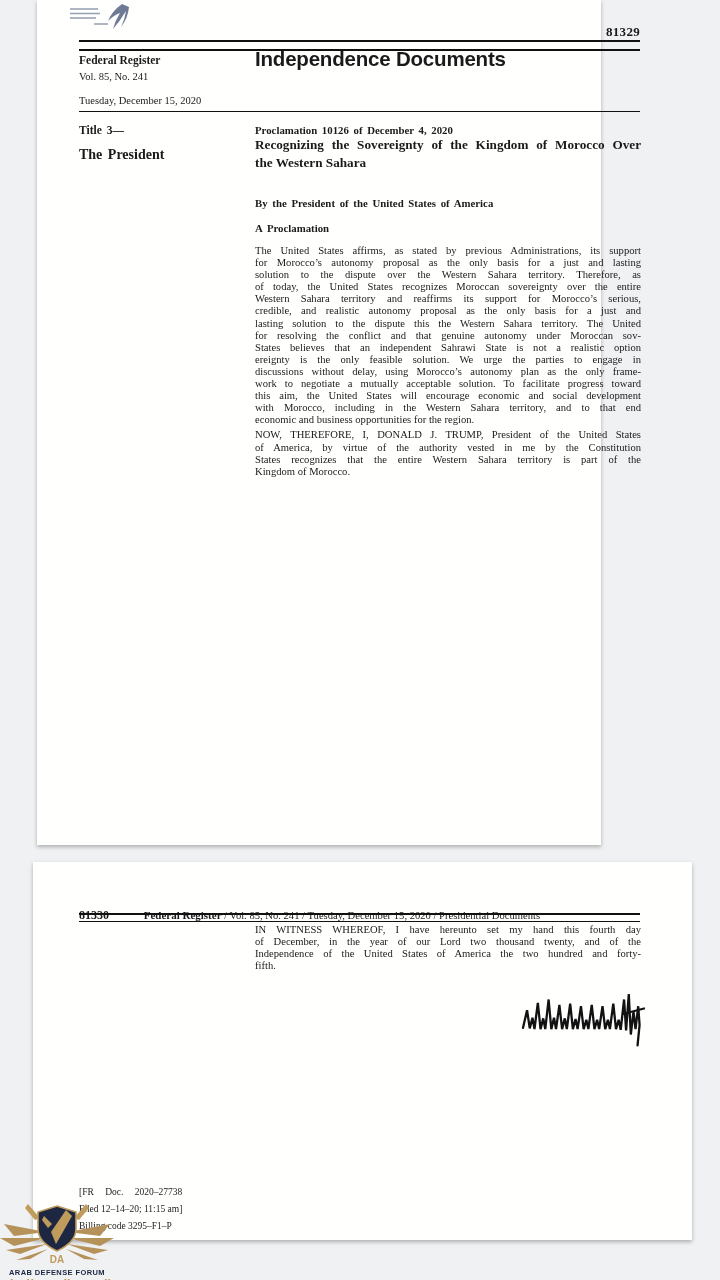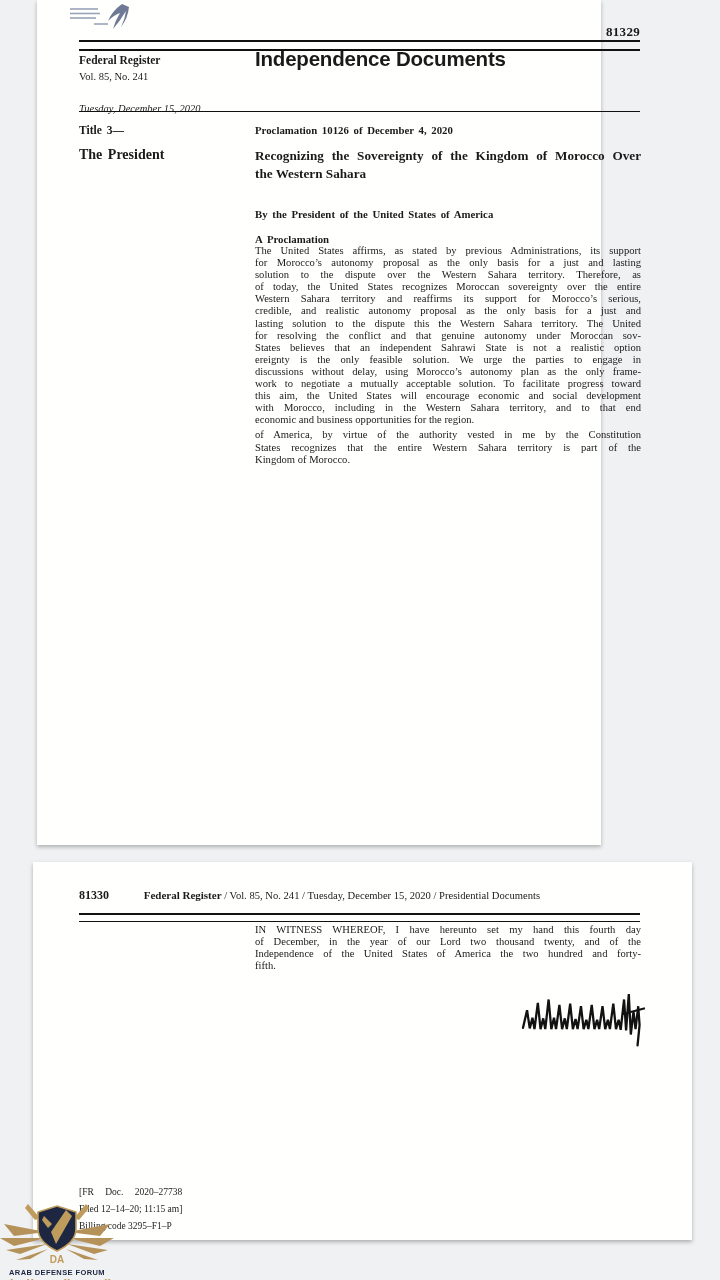--- a/index.html
+++ b/index.html
@@ -58,66 +58,67 @@
     </svg>
   </div>
 
   <div class="abs pgnum" style="left:42px;top:24px;width:561px;text-align:right;">81329</div>
 
   <div class="abs rule-double" style="left:42px;top:40px;width:561px;"></div>
 
   <div class="abs" style="left:42px;top:54px;width:170px;">
     <div class="mast-title">Federal Register</div>
     <div class="mast-line">Vol. 85, No. 241</div>
-    <div class="mast-line" style="margin-top:21px;font-style:italic;">Tuesday, December 15, 2020</div>
+    <div class="mast-line" style="margin-top:13px;">Tuesday, December 15, 2020</div>
   </div>
 
   <div class="abs section-title" style="left:218px;top:47px;">Independence Documents</div>
 
   <div class="abs rule-thin" style="left:42px;top:111px;width:561px;"></div>
 
   <div class="abs lbl-bold" style="left:42px;top:124px;">Title 3—</div>
   <div class="abs lbl-big" style="left:42px;top:147px;">The President</div>
 
   <div class="abs" style="left:218px;top:124px;width:386px;">
     <div class="proc-head">Proclamation 10126 of December 4, 2020</div>
-    <div class="doc-title" style="margin-top:11px;">
+    <div class="doc-title" style="">
         <div class="line jl">Recognizing the Sovereignty of the Kingdom of Morocco Over</div>
         <div class="line">the Western Sahara</div>
       </div>
     <div class="byline" style="margin-top:26px;">By the President of the United States of America</div>
     <div class="byline" style="margin-top:13px;">A Proclamation</div>
-    <div class="body-par" style="margin-top:0;">
+    <div class="body-par" style="margin-top:11px;">
         <div class="line jl">The United States affirms, as stated by previous Administrations, its support</div>
         <div class="line jl">for Morocco’s autonomy proposal as the only basis for a just and lasting</div>
         <div class="line jl">solution to the dispute over the Western Sahara territory. Therefore, as</div>
         <div class="line jl">of today, the United States recognizes Moroccan sovereignty over the entire</div>
         <div class="line jl">Western Sahara territory and reaffirms its support for Morocco’s serious,</div>
         <div class="line jl">credible, and realistic autonomy proposal as the only basis for a just and</div>
         <div class="line jl">lasting solution to the dispute this the Western Sahara territory. The United</div>
         <div class="line jl">for resolving the conflict and that genuine autonomy under Moroccan sov-</div>
         <div class="line jl">States believes that an independent Sahrawi State is not a realistic option</div>
         <div class="line jl">ereignty is the only feasible solution. We urge the parties to engage in</div>
         <div class="line jl">discussions without delay, using Morocco’s autonomy plan as the only frame-</div>
         <div class="line jl">work to negotiate a mutually acceptable solution. To facilitate progress toward</div>
         <div class="line jl">this aim, the United States will encourage economic and social development</div>
         <div class="line jl">with Morocco, including in the Western Sahara territory, and to that end</div>
         <div class="line">economic and business opportunities for the region.</div>
       </div>
     <div class="body-par" style="margin-top:3px;">
+        <div class="line jl">NOW, THEREFORE, I, DONALD J. TRUMP, President of the United States</div>
         <div class="line jl">of America, by virtue of the authority vested in me by the Constitution</div>
         <div class="line jl">States recognizes that the entire Western Sahara territory is part of the</div>
         <div class="line">Kingdom of Morocco.</div>
       </div>
   </div>
 </div>
 
 <div id="page2" class="page">
 
-  <div class="abs hdr2" style="left:46px;top:26px;width:561px;">
+  <div class="abs hdr2" style="left:46px;top:46px;width:561px;">
     <b style="font-size:12px;">81330</b>
     <span style="display:inline-block;width:32px;"></span><b>Federal Register</b><span> / Vol. 85, No. 241 / Tuesday, December 15, 2020 / Presidential Documents</span>
   </div>
 
   <div class="abs rule-double-2" style="left:46px;top:51px;width:561px;"></div>
 
   <div class="abs body-par" style="left:222px;top:62px;width:386px;">
       <div class="line jl">IN WITNESS WHEREOF, I have hereunto set my hand this fourth day</div>
       <div class="line jl">of December, in the year of our Lord two thousand twenty, and of the</div>
       <div class="line jl">Independence of the United States of America the two hundred and forty-</div>

